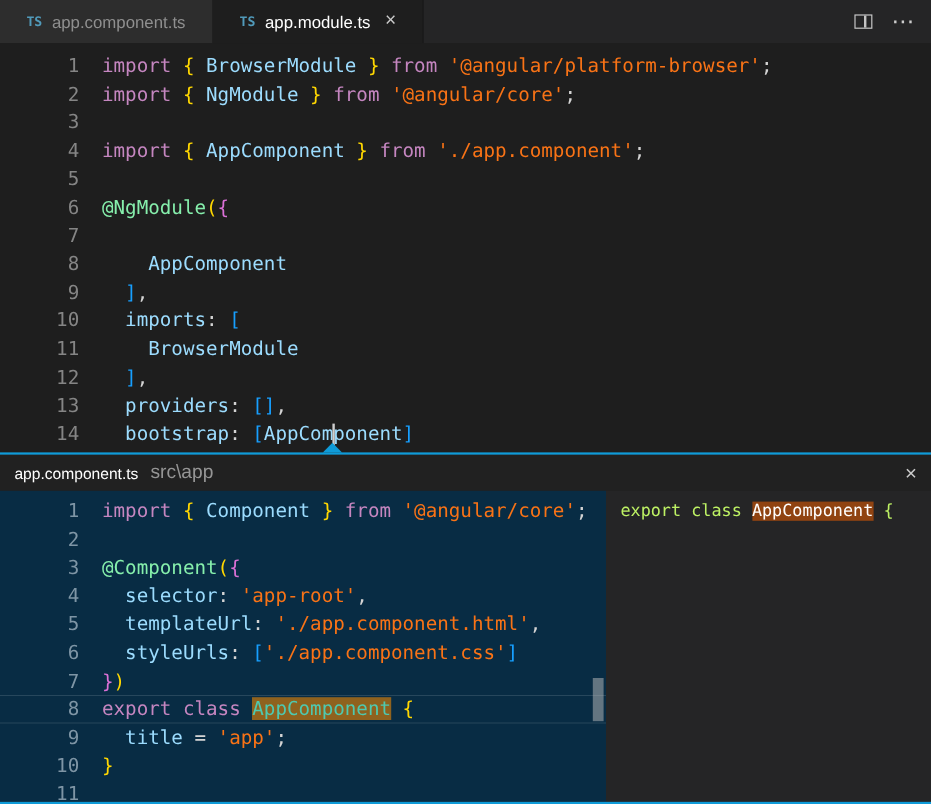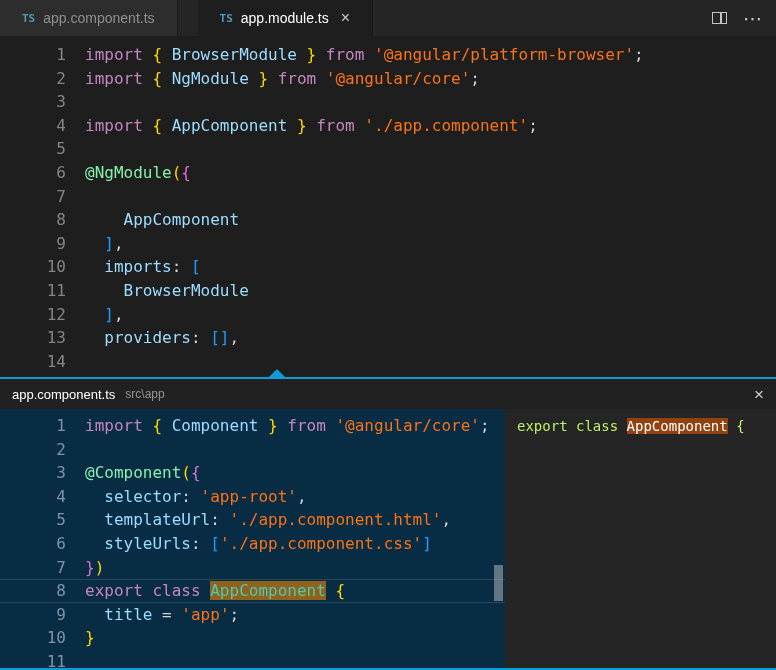--- a/index.html
+++ b/index.html
@@ -9,21 +9,20 @@
     font-family: "Liberation Sans", sans-serif;
   }
   .mono { font-family: "DejaVu Sans Mono", "Liberation Mono", monospace; }
 
   
   .tab-bar {
     height: 36px;
     background: #252526;
     display: flex;
     align-items: stretch;
-    gap: 20px;
   }
   .tab {
     display: flex;
     align-items: center;
     gap: 8px;
     padding: 0 22px;
     font-size: 14px;
     color: #8f8f8f;
     background: #2d2d2d;
     border-right: 1px solid #191919;
@@ -119,21 +118,21 @@
     border-bottom: 8px solid var(--accent, #0f9bd8);
   }
   .peek-header {
     height: 30px;
     background: #212121;
     display: flex;
     align-items: center;
     padding: 0 12px;
   }
   .peek-title { color: #ffffff; font-size: 13px; }
-  .peek-path  { color: #959595; font-size: 12px; margin-left: 10px; }
+  .peek-path  { color: #959595; font-size: 16px; margin-left: 10px; }
   .peek-close { margin-left: auto; color: #cccccc; font-size: 17px; cursor: pointer; line-height: 1; }
   .peek-body { display: flex; height: 259px; }
   .peek-code {
     width: 505px;
     flex: 0 0 505px;
     background: var(--peek-bg, #082c44);
     padding-top: 5px;
     overflow: hidden;
     position: relative;
   }
@@ -195,21 +194,21 @@
       <div class="code-line"><span class="gutter">4</span><span class="code"><span class="tok kw">import </span><span class="tok b1">{ </span><span class="tok id">AppComponent</span><span class="tok b1"> }</span><span class="tok kw"> from </span><span class="tok str">'./app.component'</span><span class="tok p">;</span></span></div>
       <div class="code-line"><span class="gutter">5</span><span class="code"></span></div>
       <div class="code-line"><span class="gutter">6</span><span class="code"><span class="tok dec">@NgModule</span><span class="tok b1">(</span><span class="tok b2">{</span></span></div>
       <div class="code-line"><span class="gutter">7</span></div>
       <div class="code-line"><span class="gutter">8</span><span class="code"><span class="tok id">    AppComponent</span></span></div>
       <div class="code-line"><span class="gutter">9</span><span class="code"><span class="tok p">  </span><span class="tok b3">]</span><span class="tok p">,</span></span></div>
       <div class="code-line"><span class="gutter">10</span><span class="code"><span class="tok id">  imports</span><span class="tok p">: </span><span class="tok b3">[</span></span></div>
       <div class="code-line"><span class="gutter">11</span><span class="code"><span class="tok id">    BrowserModule</span></span></div>
       <div class="code-line"><span class="gutter">12</span><span class="code"><span class="tok p">  </span><span class="tok b3">]</span><span class="tok p">,</span></span></div>
       <div class="code-line"><span class="gutter">13</span><span class="code"><span class="tok id">  providers</span><span class="tok p">: </span><span class="tok b3">[]</span><span class="tok p">,</span></span></div>
-      <div class="code-line"><span class="gutter">14</span></div>
+      <div class="code-line"><span class="gutter">14</span><span class="code"><span class="tok id">  bootstrap</span><span class="tok p">: </span><span class="tok b3">[</span><span class="tok id">AppCom</span><span class="tok cursor"></span><span class="tok id">ponent</span><span class="tok b3">]</span></span></div>
     </div>
 
   <div class="peek">
     <div class="peek-arrow"></div>
     <div class="peek-header">
       <span class="peek-title">app.component.ts</span>
       <span class="peek-path">src\app</span>
       <span class="peek-close">×</span>
     </div>
     <div class="peek-body">

